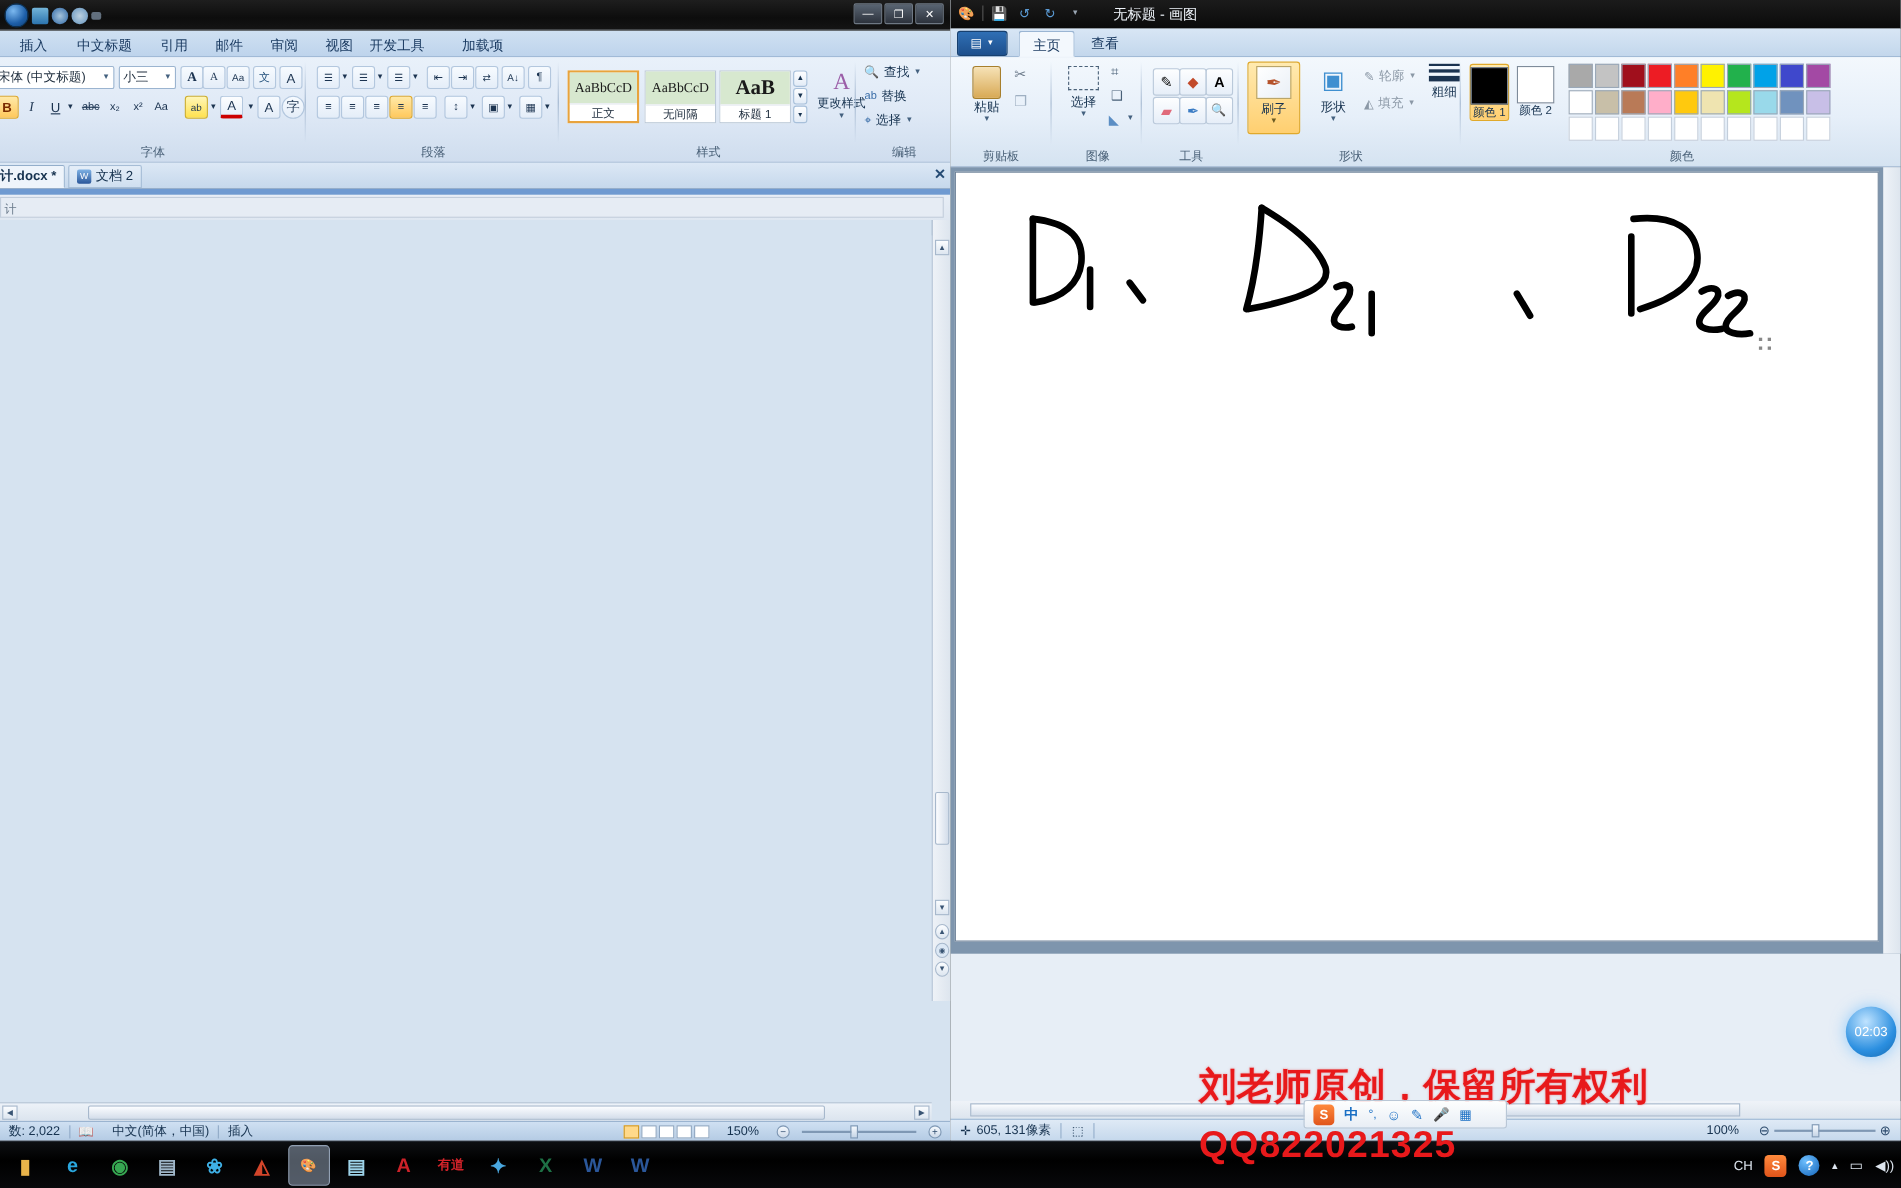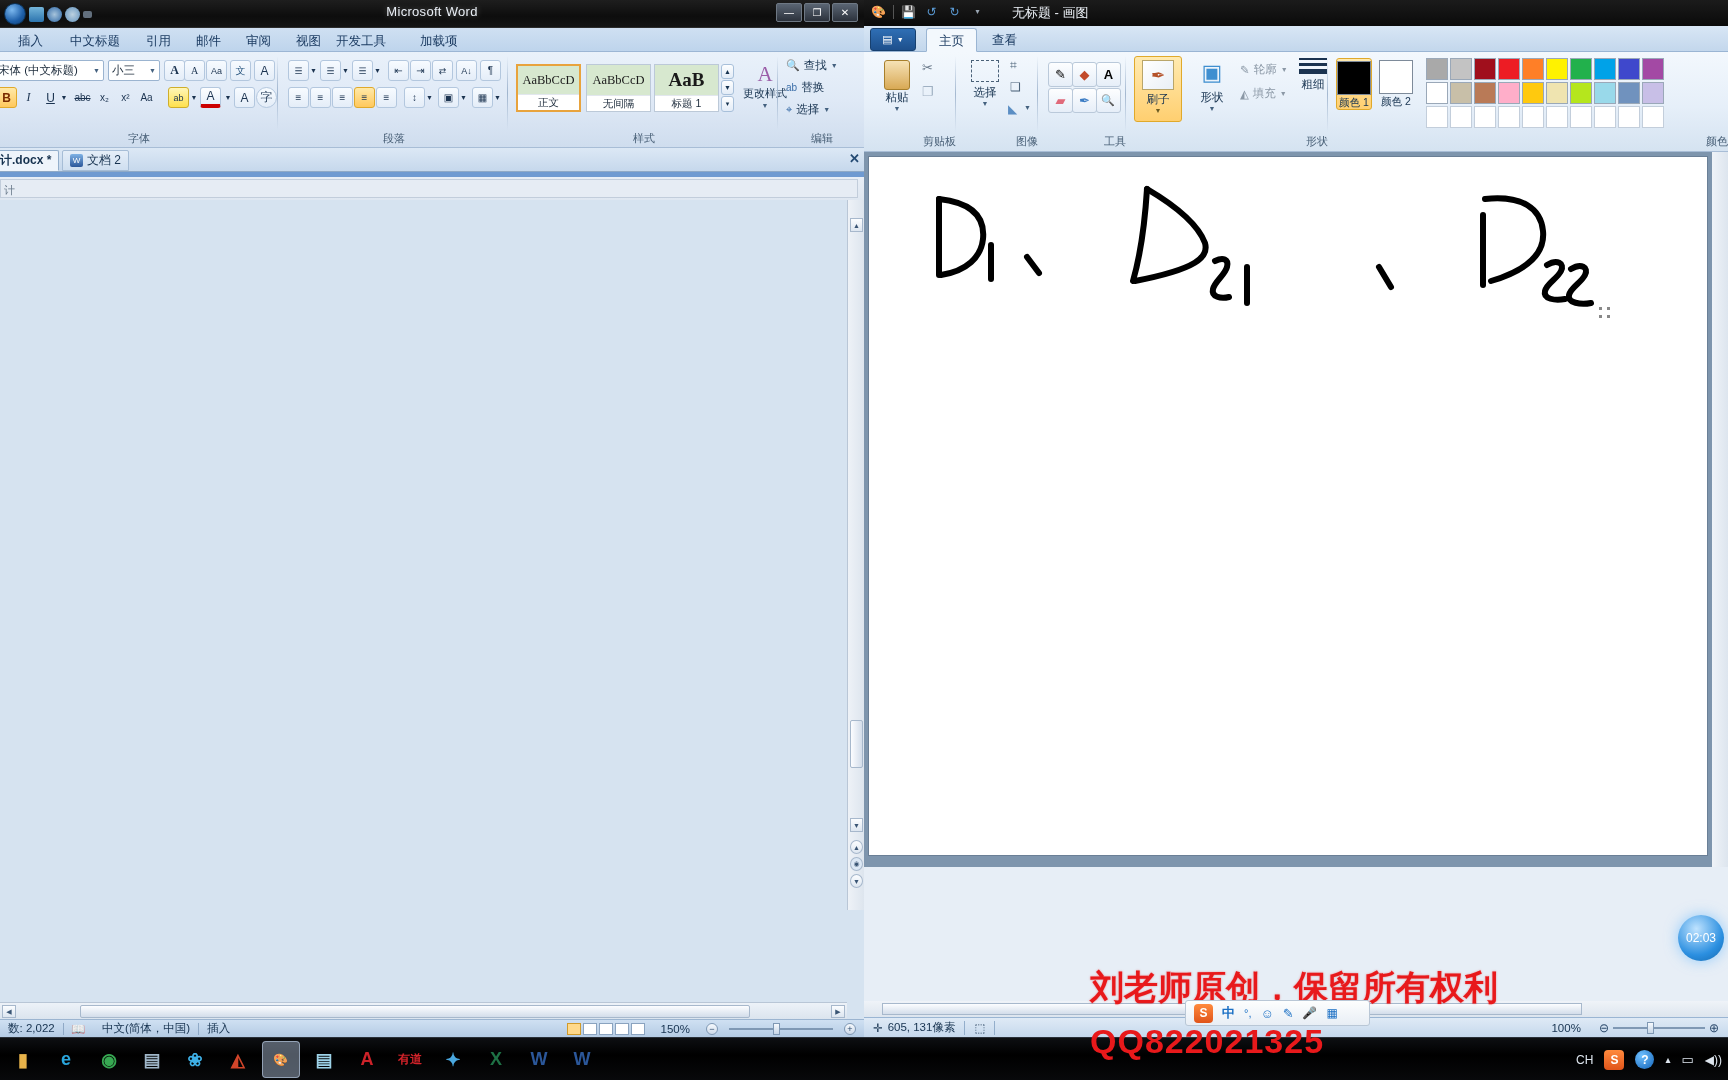--- a/index.html
+++ b/index.html
@@ -183,21 +183,21 @@
   }
   .p-tab{position:absolute;top:2px;height:24px;padding:4px 12px;font-size:12.5px;color:#17375e;}
   .p-tab.active{background:#f3f8fd;border:1px solid #9ab5d3;border-bottom-color:#f3f8fd;border-radius:3px 3px 0 0;}
   .p-ribbon{
     position:absolute;left:0;top:52px;width:864px;height:100px;
     background:linear-gradient(180deg,#f3f8fd 0%,#e6eff9 55%,#d5e3f1 100%);
     border-bottom:1px solid #a8bdd6;
   }
   .pgrp{position:absolute;top:0;height:100px;}
   .pgrp .sep{position:absolute;right:0;top:4px;bottom:20px;width:1px;background:linear-gradient(180deg,rgba(160,180,205,0),#a4b8d0,rgba(160,180,205,0));}
-  .pgrp .lbl{position:absolute;bottom:3px;width:100%;text-align:right;font-size:11px;color:#4a6178;}
+  .pgrp .lbl{position:absolute;bottom:3px;width:100%;text-align:center;font-size:11px;color:#4a6178;}
   .bigbtn{
     display:flex;flex-direction:column;align-items:center;justify-content:flex-start;
     font-size:11.5px;color:#16324f;border:1px solid transparent;border-radius:3px;padding-top:3px;
   }
   .bigbtn.sel{background:linear-gradient(180deg,#ffeab0,#ffcf70);border-color:#e0a92b;}
   .tinybtn{width:25px;height:25px;border:1px solid #bac9da;background:linear-gradient(180deg,#fdfeff,#e6eef8);border-radius:3px;display:flex;align-items:center;justify-content:center;font-size:13px;}
   .colorsw{width:22px;height:22px;border:1px solid #9aa8b8;}
   .colorbig{width:34px;height:34px;border:1px solid #7e8b9a;}
   .colorslot{width:36px;height:52px;display:flex;flex-direction:column;align-items:center;gap:2px;font-size:10.5px;color:#16324f;border-radius:3px;padding-top:2px;}
   .colorslot.sel{background:linear-gradient(180deg,#ffeab0,#ffcf70);border:1px solid #e0a92b;}
@@ -265,21 +265,20 @@
 <div id="word-window">
 
   <div class="w-titlebar">
     <div class="qat">
       <span class="orb"></span>
       <span class="mini" style="background:linear-gradient(180deg,#7ec7f0,#2f7fc0)"></span>
       <span class="mini" style="background:radial-gradient(circle,#b7d8f2,#2f6fb5);border-radius:50%"></span>
       <span class="mini" style="background:radial-gradient(circle,#cfe6f7,#6aa0d0);border-radius:50%"></span>
       <span class="mini" style="background:#6c7a89;height:7px;width:9px"></span>
     </div>
-    <div class="w-title">Microsoft Word</div>
     <div class="win-btns">
       <div>—</div>
       <div>❐</div>
       <div>✕</div>
     </div>
   </div>
 
   <div class="w-tabs">
     <div class="t" style="left:10px">插入</div>
     <div class="t" style="left:62px">中文标题</div>

